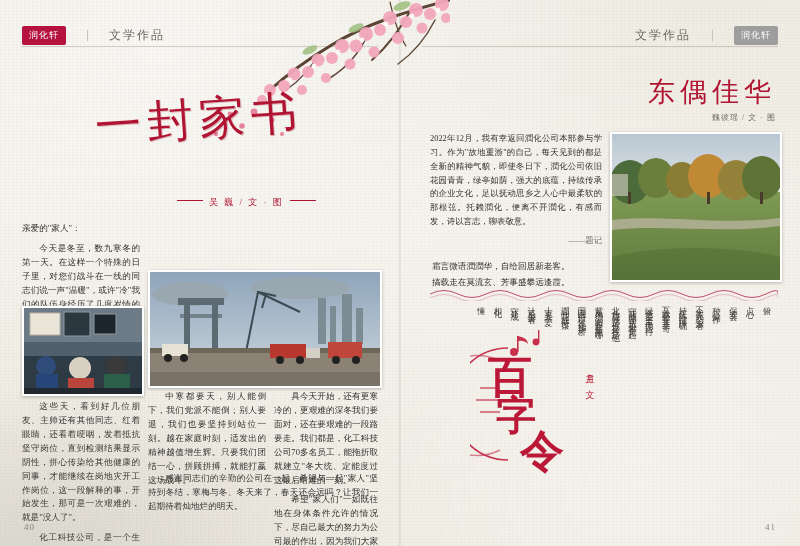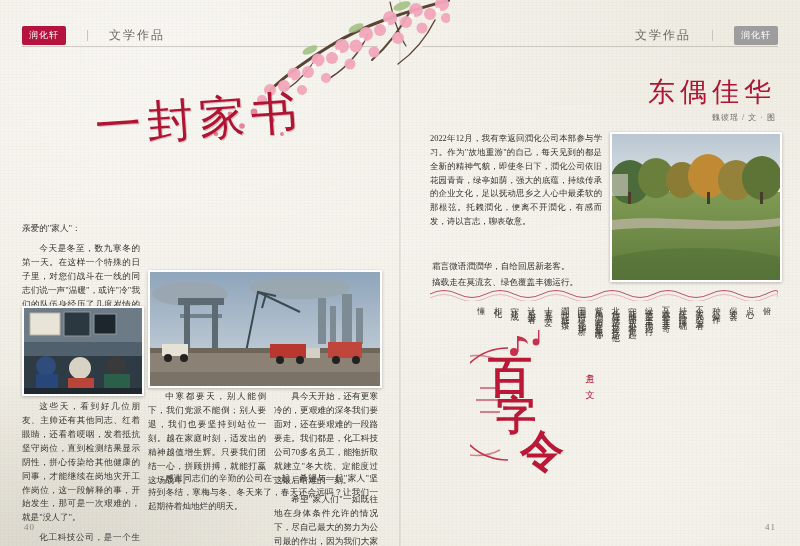--- a/index.html
+++ b/index.html
@@ -203,20 +203,23 @@
         <ellipse cx="252" cy="12" rx="9" ry="4" transform="rotate(-20 252 12)"></ellipse>
         <ellipse cx="206" cy="34" rx="8" ry="3.6" transform="rotate(-25 206 34)"></ellipse>
         <ellipse cx="160" cy="56" rx="8" ry="3.6" transform="rotate(-25 160 56)"></ellipse>
       </g>
     </g>
   </svg>
 
   <div class="title-art">
     <div class="title-cn">一封家书</div>
   </div>
+  <div class="title-meta">
+    <span class="bar"></span><span>吴 巍 / 文 · 图</span><span class="bar"></span>
+  </div>
 
   <div class="lcol col-a">
     <p style="text-indent:0">亲爱的"家人"：</p>
     <p>今天是冬至，数九寒冬的第一天。在这样一个特殊的日子里，对您们战斗在一线的同志们说一声"温暖"，或许"冷"我们的队伍身经历了几度岁情的说着，已经延续从来投身像个天这样的路。你说说：冬至大过年。我们要感恩我们在冬至之后的每一个人，感谢你们三年来守上岗位。没有因为疫情影响生产。</p>
   </div>
 
   <div class="photo ph1">
     <svg width="118" height="86" viewBox="0 0 118 86">
       <rect width="118" height="86" fill="#3b4a57"></rect>
       <rect x="0" y="0" width="118" height="34" fill="#6c7b86"></rect>
@@ -306,20 +309,21 @@
     <p>感谢同志们的辛勤的公司在一起，希望与一起"家人"坚持到冬结，寒梅与冬、冬天来了，春天还会远吗？让我们一起期待着灿地烂的明天。</p>
   </div>
 
   <div class="pageno l">40</div>
 
   <div class="r-title">东偶佳华</div>
   <div class="r-byline">魏彼瑶 / 文 · 图</div>
 
   <div class="r-lead">
     <span>2022年12月，我有幸返回潤化公司本部参与学习。作为"故地重游"的自己，每天见到的都是全新的精神气貌，即使冬日下，潤化公司依旧花园青青，绿亭如荫，强大的底蕴，持续传承的企业文化，足以抚动思乡之人心中最柔软的那根弦。托赖潤化，便离不开潤化，有感而发，诗以言志，聊表敬意。</span>
+    <span class="sig">——题记</span>
   </div>
 
   <div class="photo ph3">
     <svg width="168" height="146" viewBox="0 0 168 146">
       <defs>
         <linearGradient id="sky2" x1="0" y1="0" x2="0" y2="1">
           <stop offset="0%" stop-color="#b9c6d2"></stop>
             <stop offset="100%" stop-color="#dfe5e6"></stop>
         </linearGradient>
         <linearGradient id="grass" x1="0" y1="0" x2="0" y2="1">
@@ -345,21 +349,21 @@
       <path d="M0 86 C50 80 110 92 168 84 L168 92 C110 100 50 90 0 96 Z" fill="#b9b39d" opacity=".8"></path>
 
       <rect x="0" y="40" width="16" height="22" fill="#c7c3b6" opacity=".7"></rect>
 
       <ellipse cx="84" cy="140" rx="110" ry="26" fill="#4e6a34" opacity=".45"></ellipse>
     </svg>
   </div>
 
   <div class="r-poem">
     <div>霜言微语潤潤华，自给回居新老客。</div>
-    <div>搞载走在莫流玄、绿色覆盖丰德运行。</div>
+    <div>搞载走在莫流玄、芳事盛攀远逢霞。</div>
   </div>
 
   <svg class="wave" viewBox="0 0 348 14">
     <path d="M0 7 Q 14 0 28 7 T 56 7 T 84 7 T 112 7 T 140 7 T 168 7 T 196 7 T 224 7 T 252 7 T 280 7 T 308 7 T 336 7 T 348 7" fill="none" stroke="#c2506a" stroke-width="1"></path>
     <path d="M0 11 Q 14 4 28 11 T 56 11 T 84 11 T 112 11 T 140 11 T 168 11 T 196 11 T 224 11 T 252 11 T 280 11 T 308 11 T 336 11 T 348 11" fill="none" stroke="#d8a0ae" stroke-width="1" opacity=".7"></path>
   </svg>
 
   <div class="emblem">
     <svg width="130" height="148" viewBox="0 0 130 148" style="position:absolute;left:0;top:0">
       <g fill="none" stroke="#c8304c" stroke-width="1.6">

